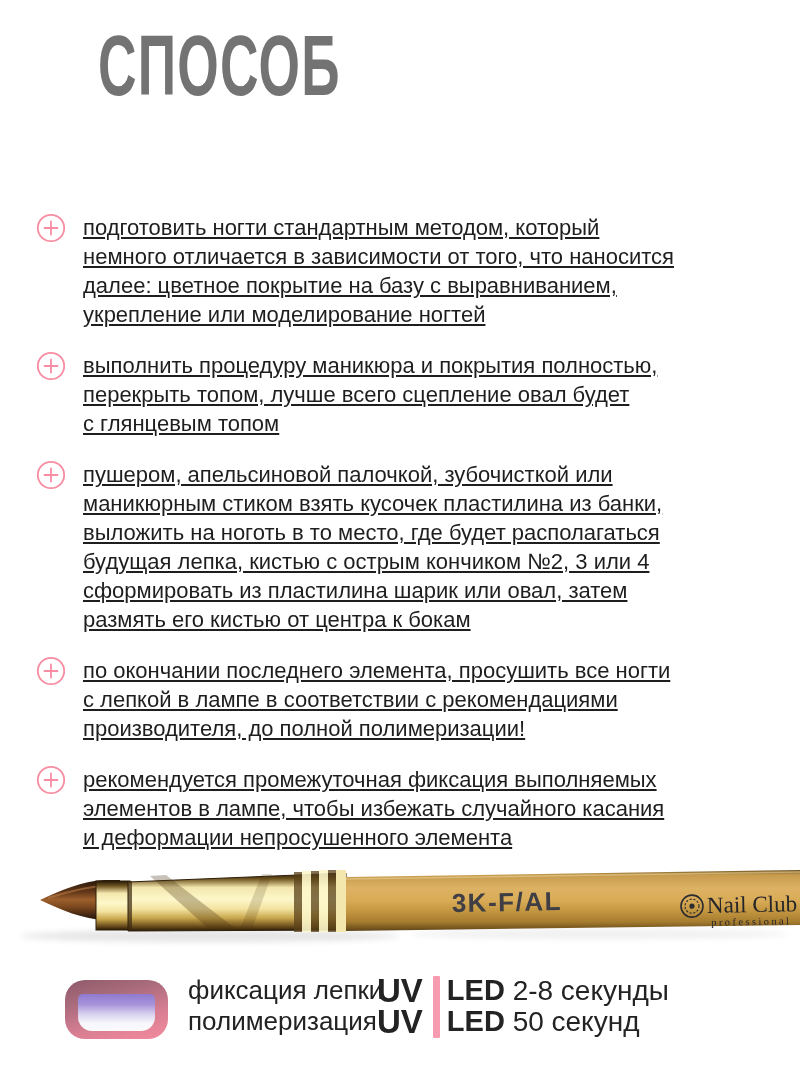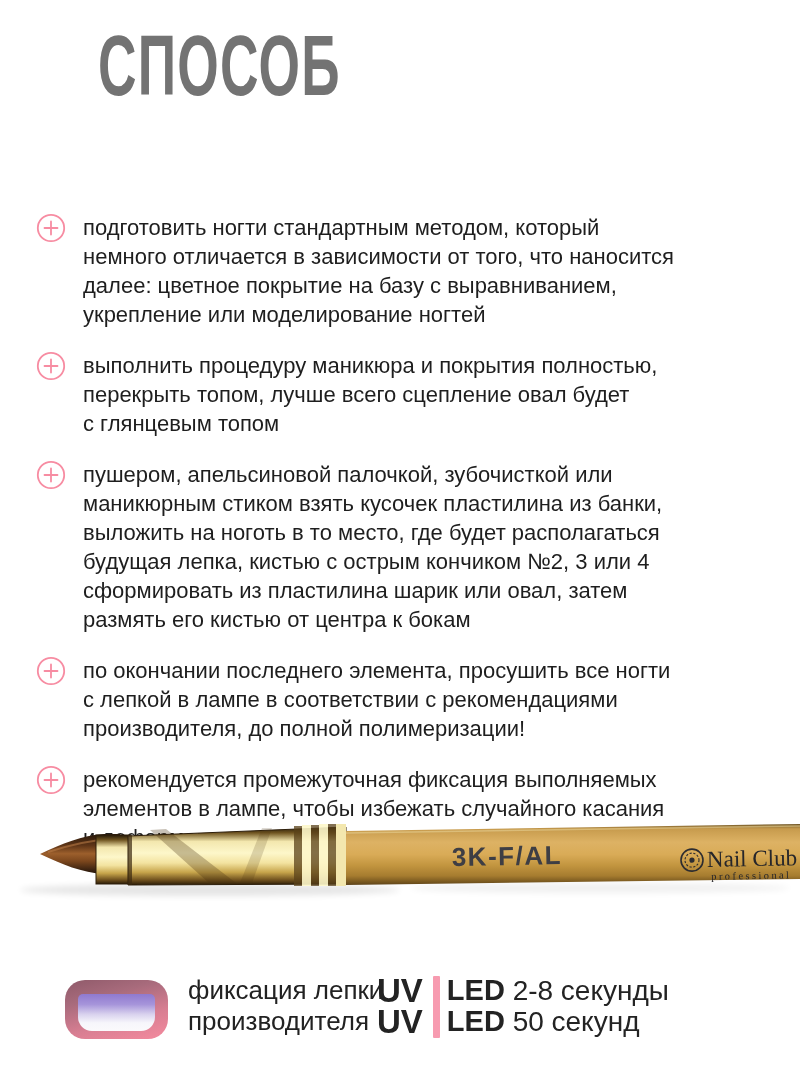--- a/index.html
+++ b/index.html
@@ -12,23 +12,23 @@
   .title{position:absolute;left:86px;top:28px;line-height:74px;
     font-size:86px;font-weight:bold;color:#737373;white-space:nowrap;margin-left:12px;}
   .title-line{display:block;}
   .title-line span{display:inline-block;transform:scaleX(0.62);transform-origin:left center;letter-spacing:2px;}
   
   .bullets{position:absolute;left:36px;top:213px;width:750px;}
   .bullet{display:flex;align-items:flex-start;margin-bottom:22px;}
   .plus{flex:0 0 30px;width:30px;height:30px;margin-top:0;}
   .plus svg{display:block;}
   .btext{margin:0 0 0 17px;width:700px;font-size:22px;line-height:29px;
-    white-space:pre-line;color:#1e1e1e;}
-  
-  .brush{position:absolute;left:0;top:816px;width:800px;height:85px;}
+    white-space:pre-line;color:#1e1e1e;text-decoration:underline;}
+  
+  .brush{position:absolute;left:0;top:862px;width:800px;height:85px;}
   
   .curing{position:absolute;left:65px;top:975px;display:flex;align-items:flex-start;}
   .lamp{position:relative;flex:0 0 103px;width:103px;height:59px;margin-top:5px;
     border-radius:20px;
     background:linear-gradient(165deg,#8f5a6a 0%,#a86b7c 30%,#d87e92 65%,#f48a9e 100%);}
   .lamp-window{position:absolute;left:13px;right:13px;top:14px;bottom:8px;
     border-radius:5px 5px 14px 14px;
     background:linear-gradient(#8f79cf 0%,#a694da 28%,#d9d2ee 55%,#f7f6fb 78%,#fbfafc 100%);}
   .cols{display:flex;align-items:flex-start;margin-left:20px;}
   .col div{line-height:31px;white-space:nowrap;}
@@ -192,21 +192,21 @@
     </svg>
   </div>
 
   <section class="curing">
     <div class="lamp">
       <span class="lamp-window"></span>
     </div>
     <div class="cols">
       <div class="col labels">
         <div>фиксация лепки</div>
-        <div>производителя</div>
+        <div>полимеризация</div>
       </div>
       <div class="col uvcol">
         <div>UV</div>
         <div>UV</div>
       </div>
       <div class="bar"></div>
       <div class="col ledcol">
         <div><b>LED</b> <span>2-8 секунды</span></div>
         <div><b>LED</b> <span>50 секунд</span></div>
       </div>

